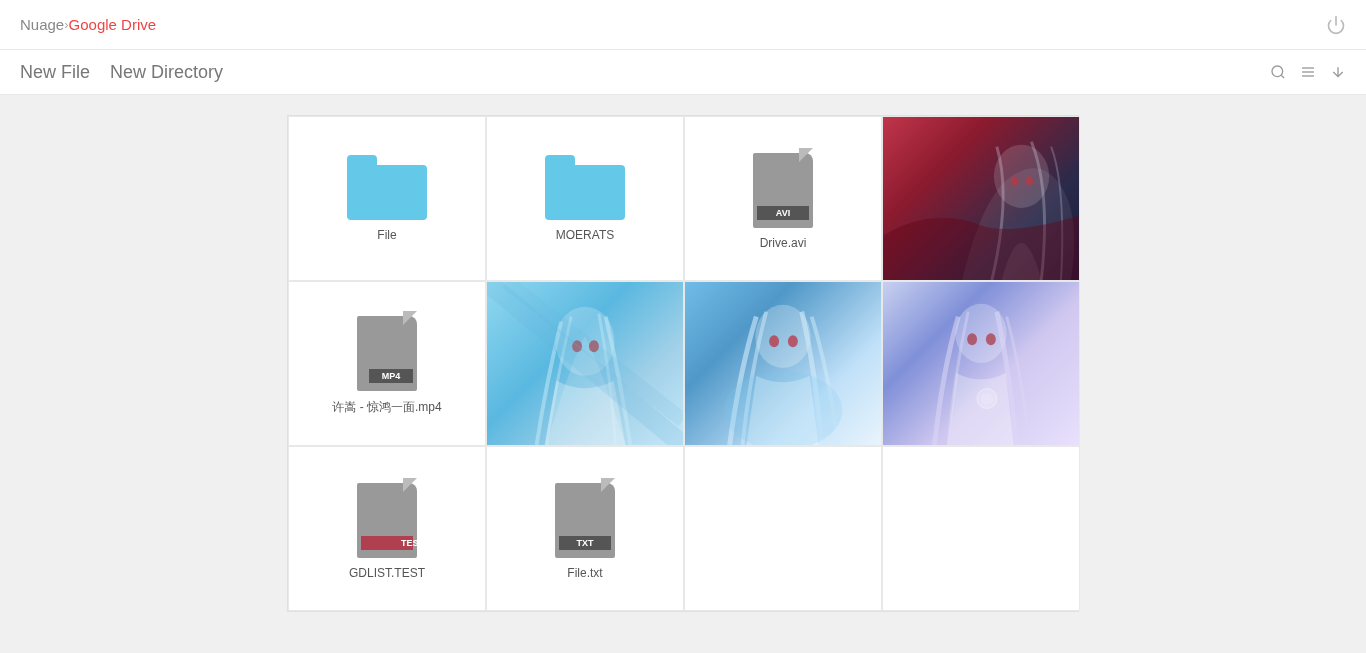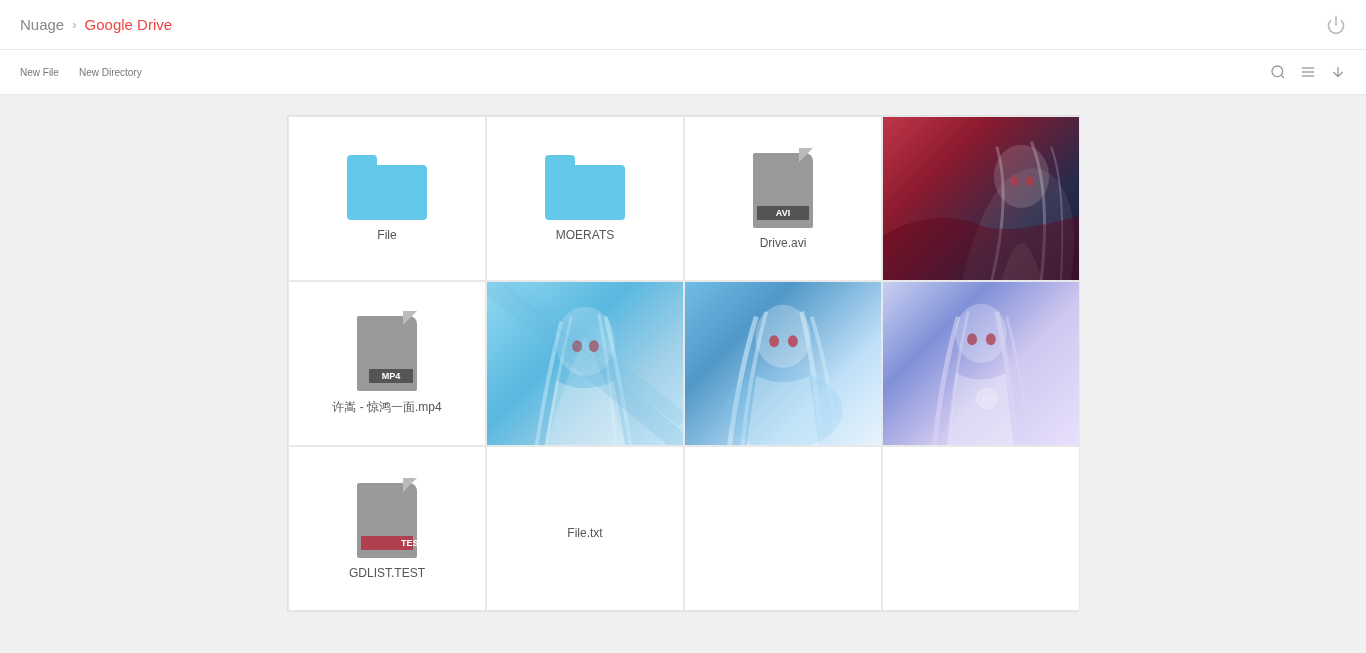--- a/index.html
+++ b/index.html
@@ -14,21 +14,20 @@
       height: 50px;
       display: flex;
       align-items: center;
       justify-content: space-between;
       padding: 0 20px;
       border-bottom: 1px solid #e8e8e8;
     }
     .breadcrumb {
       display: flex;
       align-items: center;
-      gap: 8px;
       font-size: 15px;
       color: #888;
     }
     .breadcrumb .separator {
       color: #aaa;
       font-size: 13px;
     }
     .breadcrumb .current {
       color: #ef4444;
     }
@@ -51,21 +50,21 @@
       border-bottom: 1px solid #e8e8e8;
     }
     .toolbar-left {
       display: flex;
       gap: 20px;
     }
     .toolbar-btn {
       background: none;
       border: none;
       cursor: pointer;
-      font-size: 10px;
+      font-size: 18px;
       color: #777;
       padding: 2px 0;
     }
     .toolbar-right {
       display: flex;
       gap: 14px;
       align-items: center;
     }
     .icon-btn {
       background: none;
@@ -372,20 +371,26 @@
       <div class="file-icon-wrap">
         <div class="file-body">
           <div class="file-badge test">TEST</div>
         </div>
         <div class="file-corner"></div>
       </div>
       <span class="label">GDLIST.TEST</span>
     </div>
 
     <div class="grid-item">
+      <div class="file-icon-wrap">
+        <div class="file-body">
+          <div class="file-badge txt">TXT</div>
+        </div>
+        <div class="file-corner"></div>
+      </div>
       <span class="label">File.txt</span>
     </div>
 
     <div class="grid-item" style="background:#fff; border-color:#e8e8e8;"></div>
     <div class="grid-item" style="background:#fff; border-color:#e8e8e8;"></div>
 
   </div>
 </div>
 
 </body></html>

